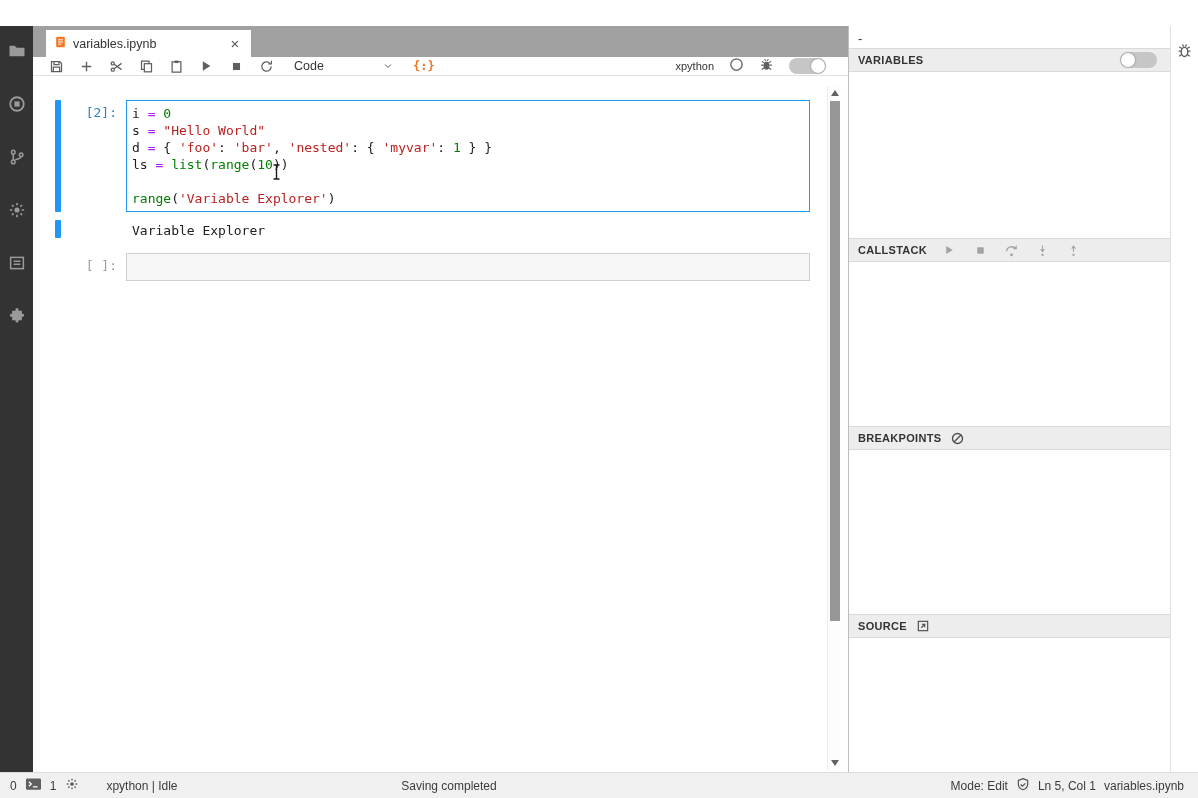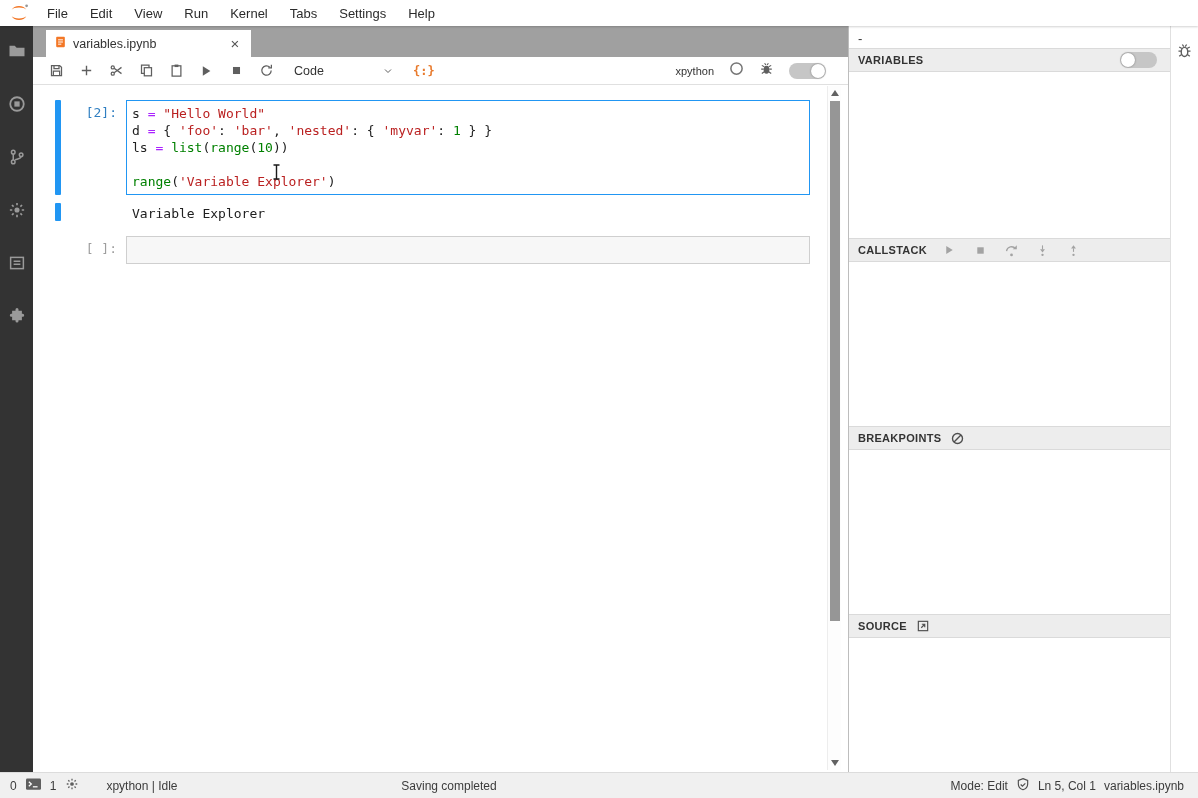--- a/index.html
+++ b/index.html
@@ -20,21 +20,21 @@
   .side-icon { width:18px; height:18px; display:flex; align-items:center; justify-content:center; }
 
   
   .main { position:absolute; top:26px; left:33px; width:815px; bottom:26px; background:#fff; }
   .tabbar { height:31px; background:#a0a0a0; display:flex; align-items:flex-end; padding-left:13px; }
   .tab { height:27px; width:205px; background:#fff; display:flex; align-items:center;
          padding:0 8px; font-size:12.5px; color:#333; gap:6px; }
   .tab-title { flex:1; }
   .tab-close { color:#555; font-size:15px; width:16px; text-align:center; }
 
-  .toolbar { height:28px; background:#fff; border-bottom:1px solid #e0e0e0;
+  .toolbar { height:19px; background:#fff; border-bottom:1px solid #e0e0e0;
              display:flex; align-items:center; padding:0 8px; }
   .tb-btn { width:30px; height:26px; display:flex; align-items:center; justify-content:center; }
   .cell-type { width:88px; height:22px; margin-left:4px; display:flex; align-items:center;
                justify-content:space-between; padding:0 9px; font-size:12.5px; color:#333; }
   .fmt-icon { margin-left:10px; color:#e87a2c; font-family:"DejaVu Sans Mono",monospace;
               font-size:12px; font-weight:bold; }
   .tb-right { margin-left:auto; display:flex; align-items:center; gap:15px; padding-right:14px; }
   .kernel-name { font-size:11px; color:#333; }
 
   .toggle { width:37px; height:16px; border-radius:8px; background:#c6c6c6; position:relative; }
@@ -110,37 +110,20 @@
   .sb-right { margin-left:auto; display:flex; align-items:center; gap:8px; padding-right:4px; }
 
   
   .mouse-ibeam { position:absolute; left:272px; top:164px; z-index:9; }
 </style>
 </head>
 <body>
 
 <div class="app">
 
-  <div class="menubar">
-    <div class="jlogo">
-      <svg width="22" height="22" viewBox="0 0 24 24">
-        <path d="M4 8.6c2-3.4 14-3.4 16 0-2-5.8-14-5.8-16 0z" fill="#f37726"></path>
-        <path d="M4 15.4c2 3.4 14 3.4 16 0-2 5.8-14 5.8-16 0z" fill="#f37726"></path>
-        <circle cx="20.3" cy="4.2" r="1.5" fill="#989898"></circle>
-      </svg>
-    </div>
-    <div class="menubar-item">File</div>
-    <div class="menubar-item">Edit</div>
-    <div class="menubar-item">View</div>
-    <div class="menubar-item">Run</div>
-    <div class="menubar-item">Kernel</div>
-    <div class="menubar-item">Tabs</div>
-    <div class="menubar-item">Settings</div>
-    <div class="menubar-item">Help</div>
-  </div>
 
   <div class="sidebar">
     <div class="side-icon">
       <svg width="18" height="18" viewBox="0 0 24 24">
           <path d="M2 5h7l2.5 2.5H22V19H2z" fill="#9a9a9a"></path>
         </svg>
     </div>
     <div class="side-icon">
       <svg width="18" height="18" viewBox="0 0 24 24">
           <circle cx="12" cy="12" r="9" fill="none" stroke="#9a9a9a" stroke-width="2.4"></circle>
@@ -270,20 +253,21 @@
     </div>
 
     <div class="nb">
       <div style="height:14px"></div>
 
       <div class="cellrow">
         <div class="collapser"></div>
         <div class="promptcol prompt-blue">[2]:</div>
         <div class="editor">
           <div>
+              <div class="code-line"><span class="tok-v">i</span><span class="tok-p"> </span><span class="tok-o">=</span><span class="tok-p"> </span><span class="tok-n">0</span></div>
               <div class="code-line"><span class="tok-v">s</span><span class="tok-p"> </span><span class="tok-o">=</span><span class="tok-p"> </span><span class="tok-s">"Hello World"</span></div>
               <div class="code-line"><span class="tok-v">d</span><span class="tok-p"> </span><span class="tok-o">=</span><span class="tok-p"> { </span><span class="tok-s">'foo'</span><span class="tok-p">: </span><span class="tok-s">'bar'</span><span class="tok-p">, </span><span class="tok-s">'nested'</span><span class="tok-p">: { </span><span class="tok-s">'myvar'</span><span class="tok-p">: </span><span class="tok-n">1</span><span class="tok-p"> } }</span></div>
               <div class="code-line"><span class="tok-v">ls</span><span class="tok-p"> </span><span class="tok-o">=</span><span class="tok-p"> </span><span class="tok-b">list</span><span class="tok-p">(</span><span class="tok-b">range</span><span class="tok-p">(</span><span class="tok-n">10</span><span class="tok-p">))</span></div>
               <div class="code-line">&nbsp;</div>
               <div class="code-line"><span class="tok-b">range</span><span class="tok-p">(</span><span class="tok-s">'Variable Explorer'</span><span class="tok-p">)</span></div>
             </div>
         </div>
       </div>
 
       <div class="cellrow outputrow">

